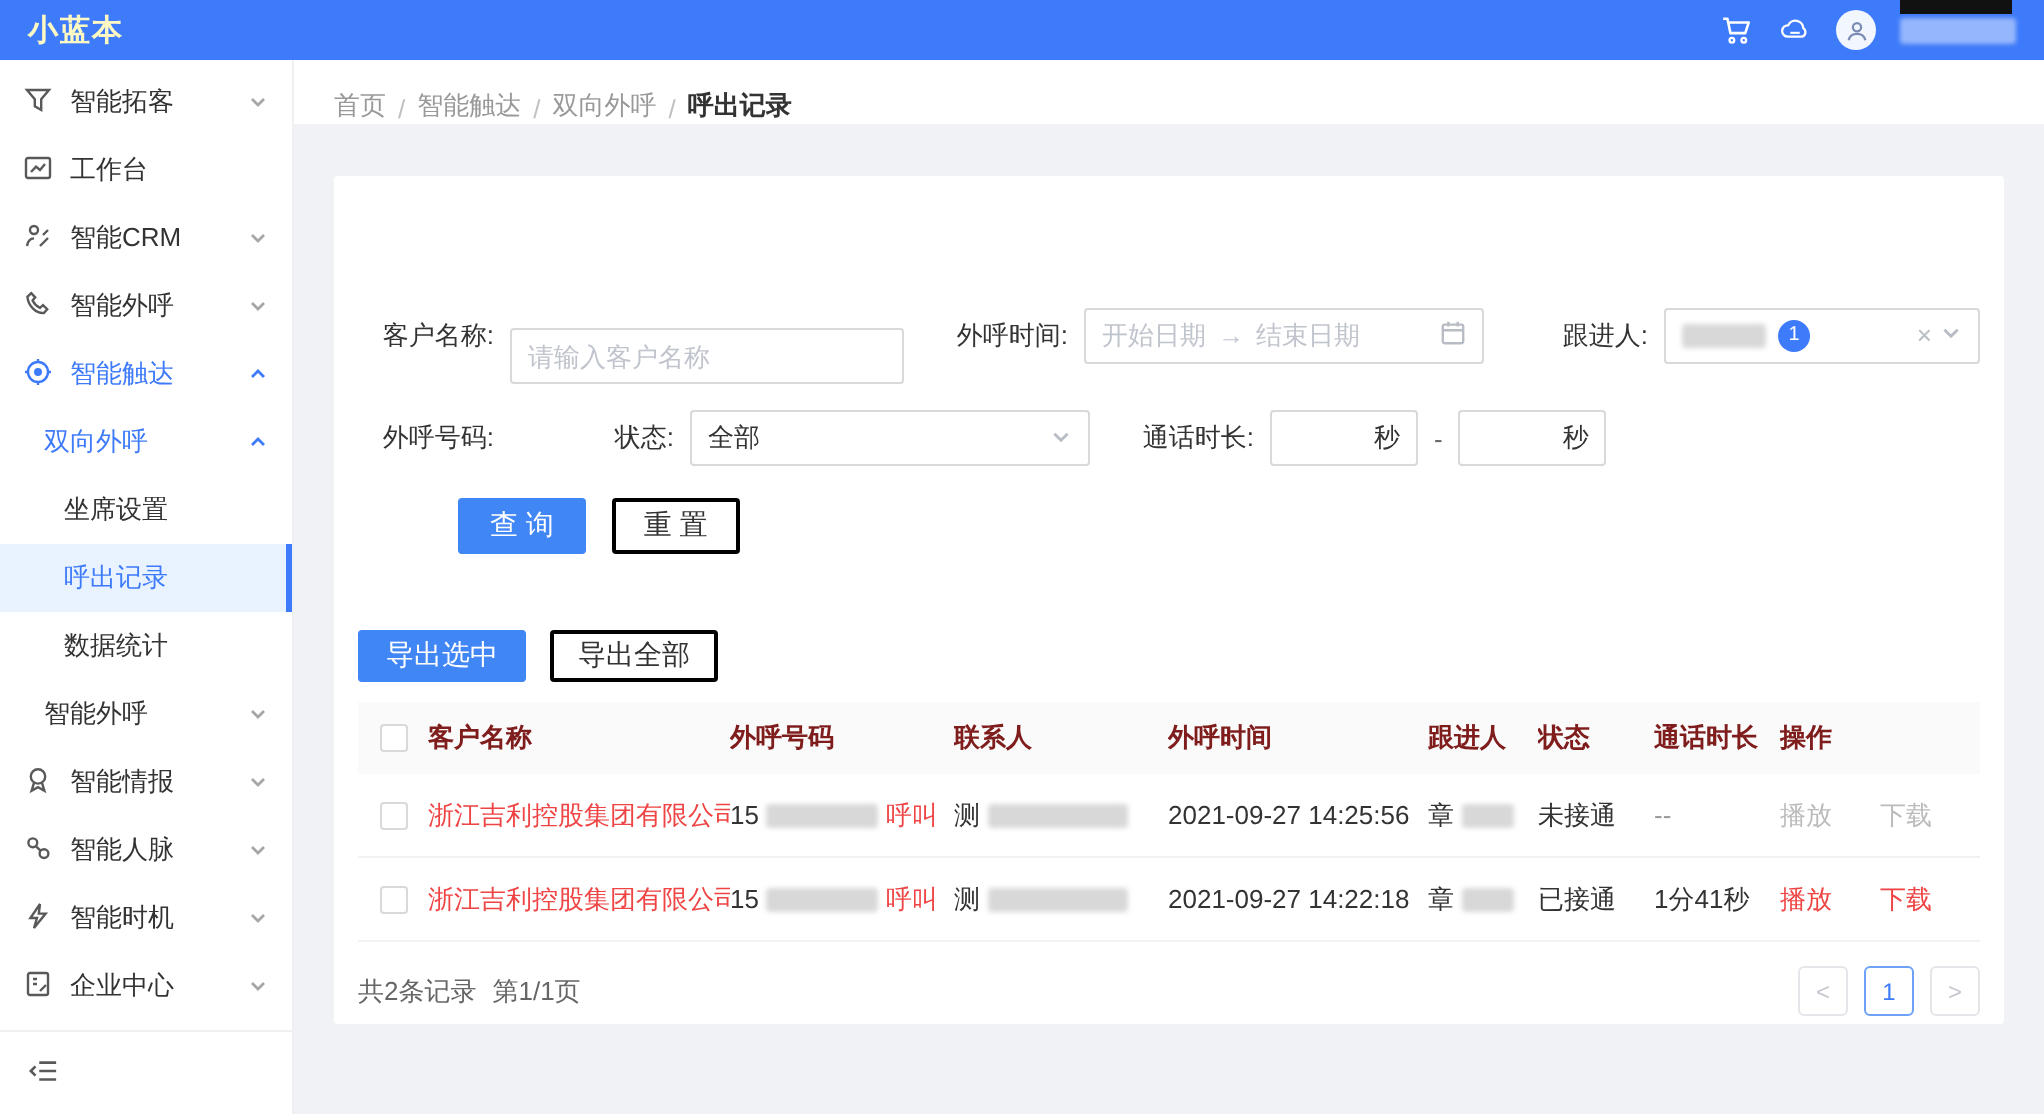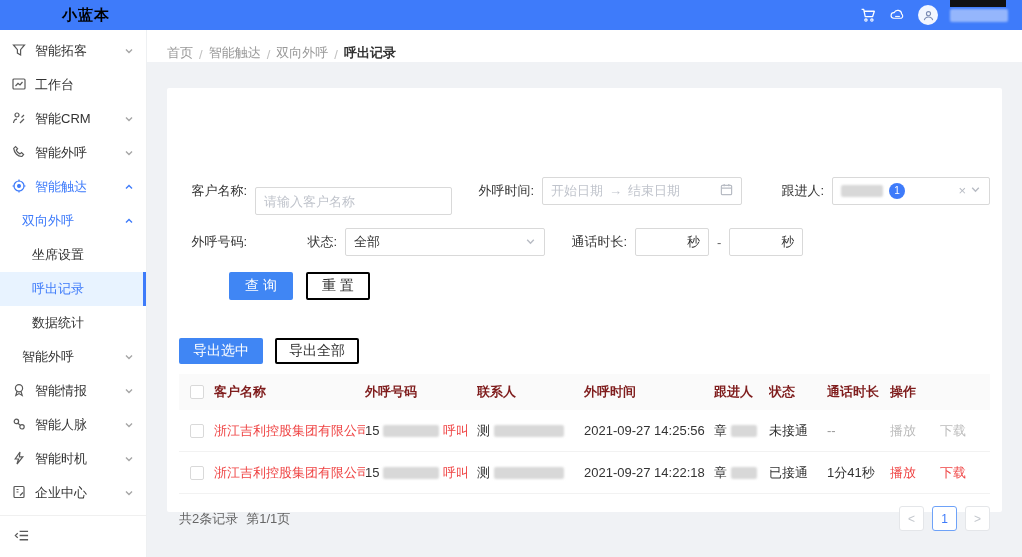--- a/index.html
+++ b/index.html
@@ -3,21 +3,21 @@
 <meta charset="utf-8">
 <style>
   * { margin:0; padding:0; box-sizing:border-box; }
   html,body { width:1022px; height:557px; overflow:hidden;
     font-family:"Liberation Sans","DejaVu Sans",sans-serif; font-size:13px; color:#333; background:#f0f2f5; }
   .app { width:1022px; height:557px; display:flex; flex-direction:column; }
 
   
   .topbar { height:30px; background:#3e7bfa; display:flex; align-items:center;
     justify-content:space-between; padding:0 14px; flex:0 0 auto; position:relative; }
-  .logo { color:#000000; font-weight:bold; font-size:15px; letter-spacing:1px;margin-left:48px; }
+  .logo { color:#fef9c3; font-weight:bold; font-size:15px; letter-spacing:1px; }
   .topbar-right { display:flex; align-items:center; gap:12px; }
   .tb-icon { width:17px; height:17px; display:flex; align-items:center; justify-content:center; cursor:pointer; }
   .avatar { width:20px; height:20px; border-radius:50%; background:#f2f6ff; display:flex; align-items:center; justify-content:center; }
   .name-blur { width:58px; height:13px; background:rgba(255,255,255,.45); border-radius:2px; filter:blur(1px); }
   .top-redacted { position:absolute; top:0; right:16px; width:56px; height:7px; background:#111; }
 
   
   .layout { flex:1; display:flex; min-height:0; }
   .sidebar { width:147px; background:#fff; border-right:1px solid #eef0f2; display:flex; flex-direction:column; flex:0 0 auto; }
   .menu { padding-top:4px; }
@@ -38,21 +38,21 @@
   
   .main { flex:1; display:flex; flex-direction:column; min-width:0; }
   .crumbbar { height:32px; background:#fff; display:flex; align-items:flex-end; padding:0 20px; gap:6px; flex:0 0 auto; }
   .crumb { color:#999; cursor:pointer; }
   .crumb-sep { color:#c0c0c0; }
   .crumb.current { color:#333; font-weight:bold; cursor:default; }
   .content { flex:1; padding:26px 20px 0 20px; overflow:hidden; }
   .card { background:#fff; border-radius:2px; height:424px; position:relative; }
 
   
-  .filters { padding:78px 12px 0 12px; }
+  .filters { padding:55px 12px 0 12px; }
   .f-row { display:flex; align-items:center; margin-bottom:13px; }
   .f-label { width:68px; text-align:right; margin-right:8px; color:#333; flex:0 0 auto; }
   .ctl { height:28px; border:1px solid #d9d9d9; border-radius:2px; background:#fff; display:flex; align-items:center; font-size:13px; }
   input.ctl { padding:0 8px; outline:none; color:#333;margin-top:21px; }
   input::placeholder { color:#c0c4cc; }
   .w197 { width:197px; } .w200 { width:200px; } .w158 { width:158px; } .w74 { width:74px; }
   .gap { width:14px; flex:0 0 auto; }
   .daterange { padding:0 8px; gap:6px; color:#c0c4cc; }
   .daterange .dr-text { flex:0 0 auto; }
   .daterange .dr-arrow { color:#c0c4cc; }

